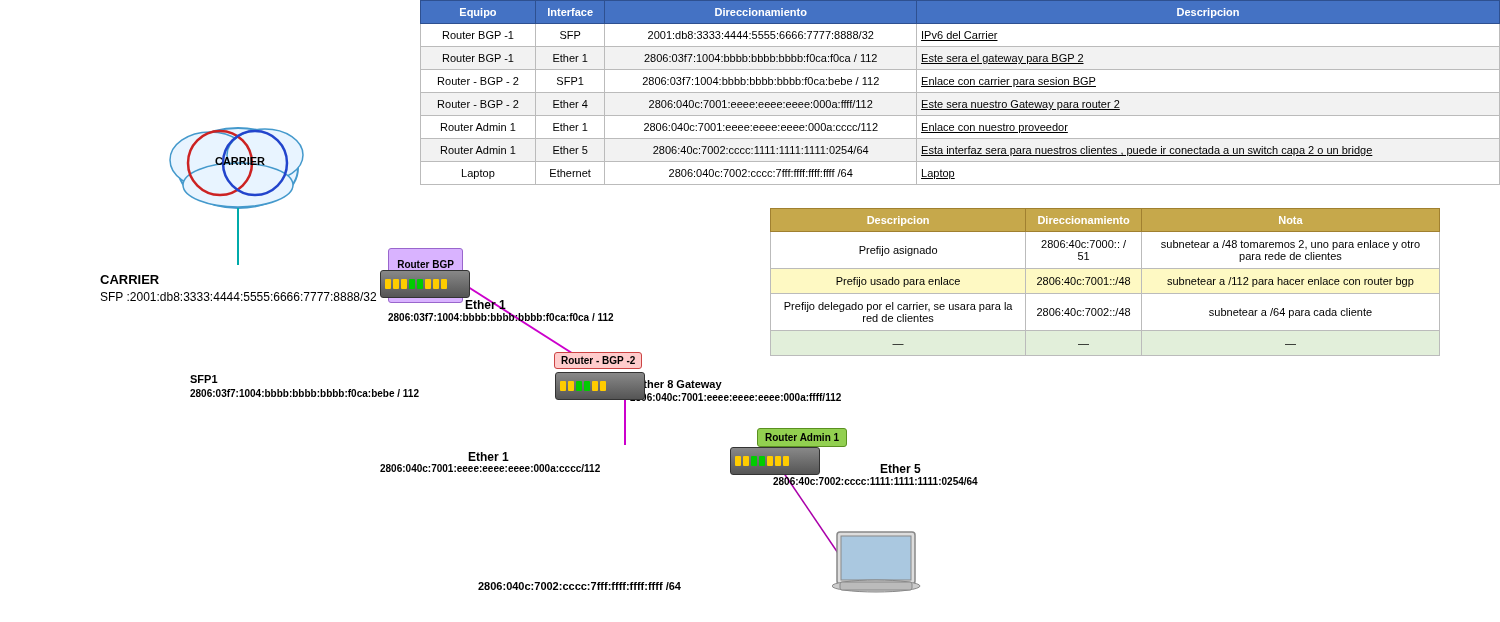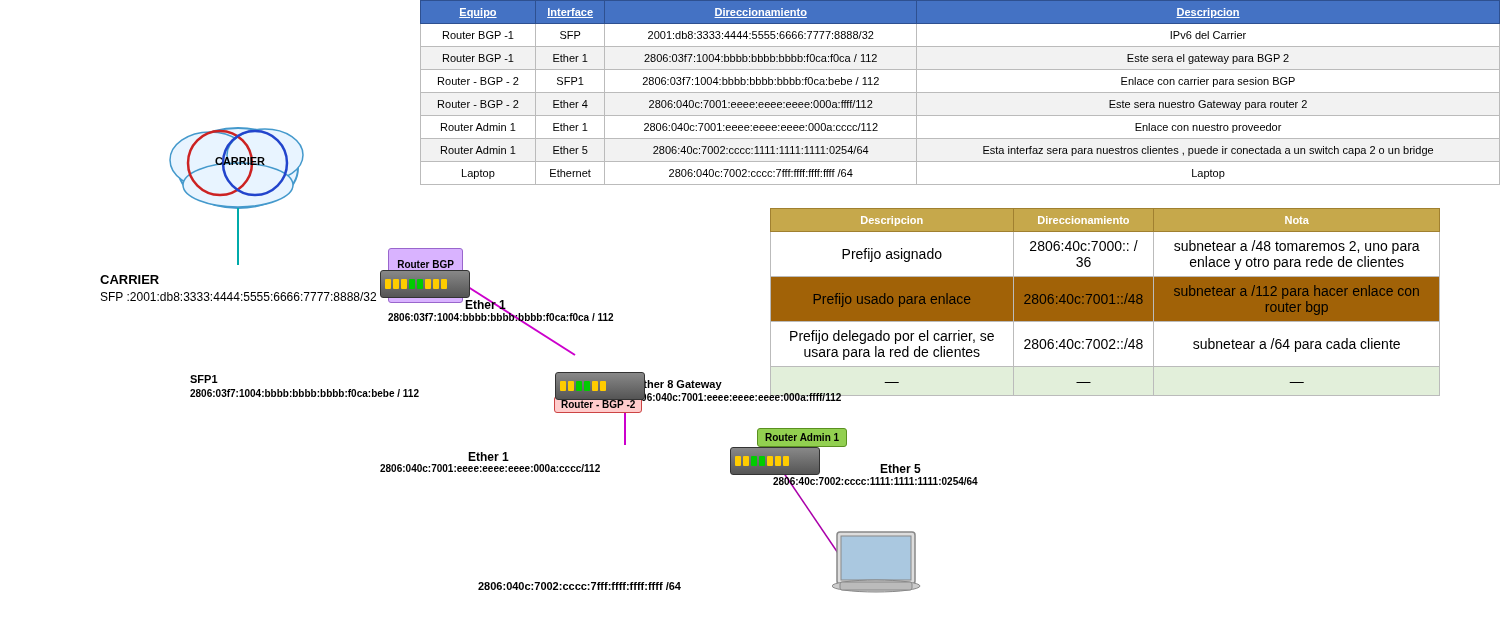--- a/index.html
+++ b/index.html
@@ -25,34 +25,34 @@
       width: 100%;
       border-collapse: collapse;
     }
     .main-table th {
       background: #4472c4;
       color: #fff;
       padding: 5px 4px;
       text-align: center;
       border: 1px solid #2e5090;
       font-size: 11px;
-      text-decoration: underline;
     }
     .main-table td {
       padding: 5px 4px;
       text-align: center;
       border: 1px solid #bbb;
       font-size: 11px;
       background: #fff;
     }
     .main-table tr:nth-child(even) td {
       background: #f2f2f2;
     }
     .main-table td:last-child {
-      text-align: center;
+      text-align: left;
+      text-decoration: underline;
     }
 
     
     .second-table-wrap {
       position: absolute;
       top: 208px;
       left: 770px;
       width: 670px;
     }
     .second-table {
@@ -64,25 +64,25 @@
       color: #fff;
       padding: 5px 8px;
       text-align: center;
       border: 1px solid #a08030;
       font-size: 11px;
     }
     .second-table td {
       padding: 6px 8px;
       text-align: center;
       border: 1px solid #bbb;
-      font-size: 14px;
+      font-size: 11px;
       margin-top: 31px;
     }
     .second-table tr:nth-child(1) td { background: #fff; }
-    .second-table tr:nth-child(2) td { background: #a16207; }
+    .second-table tr:nth-child(2) td { background: #fef9c3; }
     .second-table tr:nth-child(3) td { background: #fff; }
     .second-table tr:nth-child(4) td { background: #e2efda; }
 
     
     .label-box {
       position: absolute;
       background: #d9b3ff;
       border: 1px solid #9966cc;
       border-radius: 3px;
       padding: 10px 7px;
@@ -203,21 +203,21 @@
     <thead>
       <tr>
         <th>Descripcion</th>
         <th>Direccionamiento</th>
         <th>Nota</th>
       </tr>
     </thead>
     <tbody id="second-table-body">
     <tr>
           <td>Prefijo asignado</td>
-          <td>2806:40c:7000:: / 36</td>
+          <td>2806:40c:7000:: / 51</td>
           <td>subnetear a /48  tomaremos 2, uno para enlace y otro para rede de clientes</td>
         </tr>
         <tr>
           <td>Prefijo usado para enlace</td>
           <td>2806:40c:7001::/48</td>
           <td>subnetear a /112 para hacer enlace con router bgp</td>
         </tr>
         <tr>
           <td>Prefijo delegado por el carrier, se usara para la red de clientes</td>
           <td>2806:40c:7002::/48</td>
@@ -270,21 +270,21 @@
     <div class="router-port-green"></div>
     <div class="router-port"></div>
     <div class="router-port"></div>
     <div class="router-port"></div>
   </div>
 </div>
 
 <div style="position:absolute; top:298px; left:465px; font-size:12px; font-weight:bold;">Ether 1</div>
 <div style="position:absolute; top:312px; left:388px; font-size:10px; font-weight:bold; max-width:310px;">2806:03f7:1004:bbbb:bbbb:bbbb:f0ca:f0ca / 112</div>
 
-<div style="position:absolute; top:352px; left:554px; background:#ffcccc; border:1px solid #cc4444; border-radius:3px; padding:2px 6px; font-size:10px; font-weight:bold; z-index:10;margin-top:44px;">Router - BGP -2</div>
+<div style="position:absolute; top:352px; left:554px; background:#ffcccc; border:1px solid #cc4444; border-radius:3px; padding:2px 6px; font-size:10px; font-weight:bold; z-index:10;">Router - BGP -2</div>
 
 <div style="position:absolute; top:372px; left:555px; z-index:10;">
   <div class="router-img">
     <div class="router-port"></div>
     <div class="router-port"></div>
     <div class="router-port-green"></div>
     <div class="router-port-green"></div>
     <div class="router-port"></div>
     <div class="router-port"></div>
   </div>

